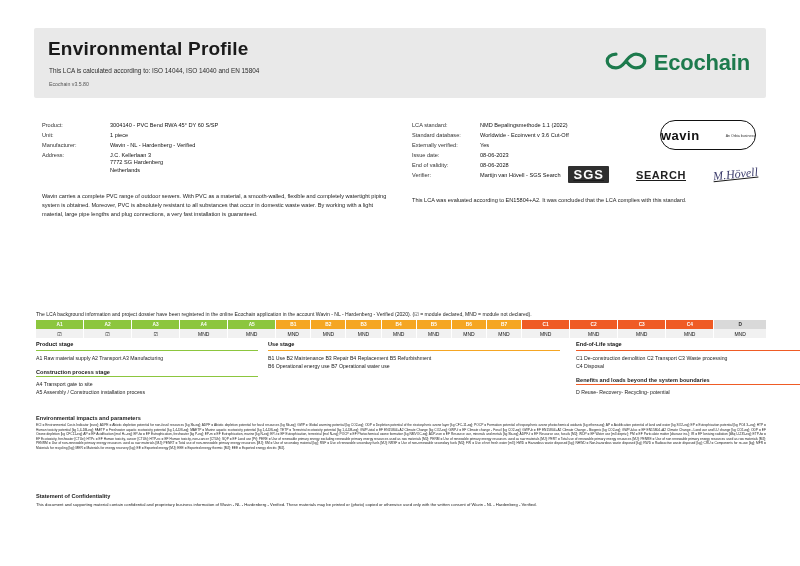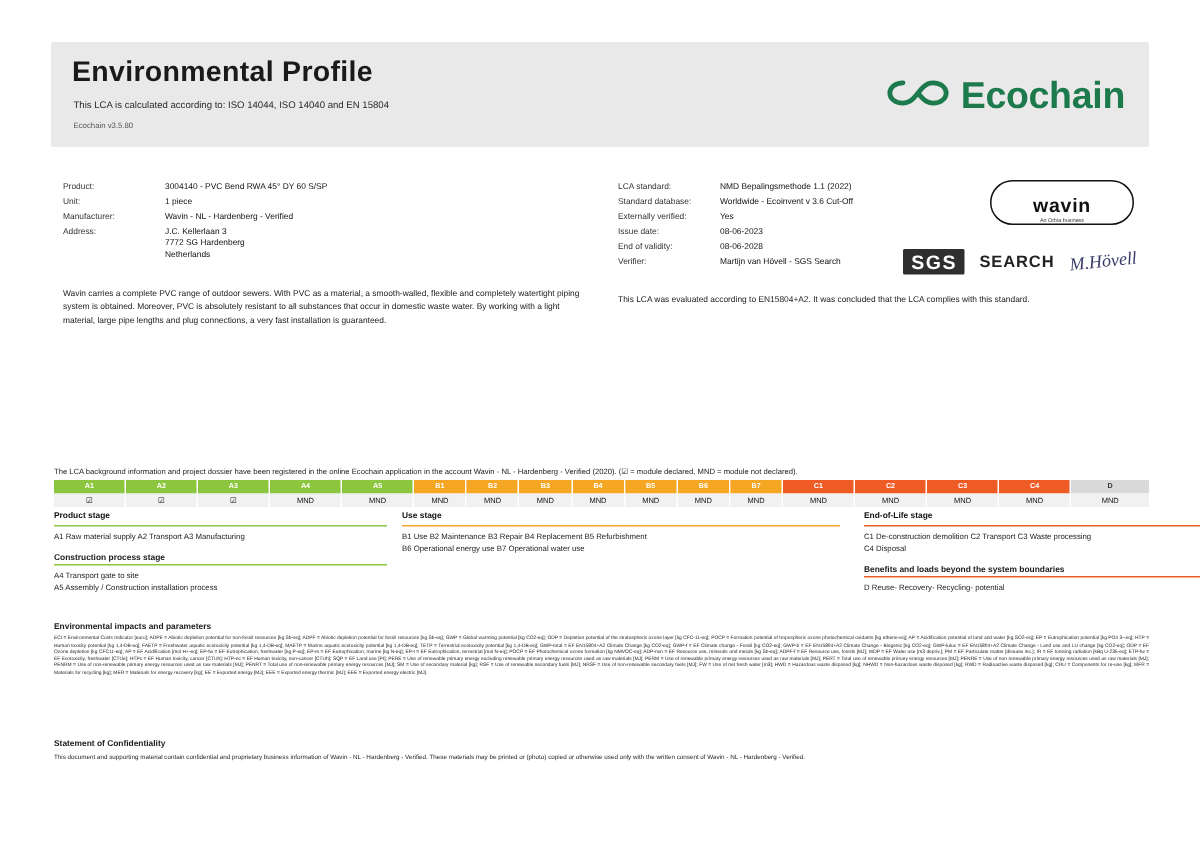--- a/index.html
+++ b/index.html
@@ -36,21 +36,21 @@
   .header .version {
     position: absolute; left: 15px; top: 53px;
     font-size: 5.2px; color: #555;
   }
   .brand {
     position: absolute; right: 16px; top: 22px;
     display: flex; align-items: center; gap: 7px;
   }
   .brand .logo-mark { display:block; }
   .brand .logo-text {
-    font-size: 25px; font-weight: bold; color:#1d7a4d; letter-spacing:-.2px;
+    font-size: 22px; font-weight: bold; color:#1d7a4d; letter-spacing:-.2px;
   }
   
   .info {
     position: absolute; left: 34px; top: 118px;
     width: 732px; height: 120px;
     font-size: 5.6px;
   }
   .info-left { position:absolute; left:8px; top:4px; width:350px; }
   .info-right { position:absolute; left:378px; top:4px; width:270px; }
   .kv { display:flex; margin-bottom:2.4px; line-height:1.35; }
@@ -62,27 +62,27 @@
     font-size:5.6px; line-height:1.62; color:#1b1b1b;
   }
   .note-right {
     position:absolute; left:378px; top:78px; width:300px;
     font-size:5.6px; line-height:1.5; color:#1b1b1b;
   }
   .wavin-badge {
     position:absolute; right:10px; top:2px;
     width: 96px; height: 30px;
     border:1.2px solid #111; border-radius:15px;
-    display:flex; flex-direction:column; align-items:center; justify-content:flex-end;
+    display:flex; flex-direction:row; align-items:center; justify-content:space-between;
   }
   .wavin-badge .wname { font-size:13px; font-weight:bold; letter-spacing:.5px; color:#111; line-height:1;}
   .wavin-badge .wsub { font-size:3.6px; color:#333; margin-top:2px; }
   .cert-row {
     position:absolute; right:8px; top:48px;
-    display:flex; align-items:center; gap:10px;
+    display:flex; align-items:center; gap:27px;text-decoration:underline;
   }
   .cert-row .sgs {
     font-size:13px; font-weight:bold; letter-spacing:1px; color:#fff;
     background:#2f2f2f; padding:1px 5px; border-radius:1px;
   }
   .cert-row .search {
     font-size:11px; font-weight:bold; letter-spacing:.6px; color:#222;
   }
   .cert-row .sig {
     font-family:"Liberation Serif", serif;

